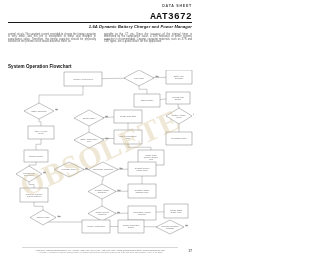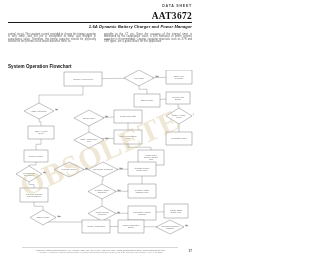--- a/index.html
+++ b/index.html
@@ -10,21 +10,21 @@
   .page{position:absolute;inset:0;}
 
   
   .hdr{position:absolute;left:0;top:0;width:200px;}
   .hdr-kicker{
     position:absolute;right:8px;top:4px;font-size:3.6px;letter-spacing:.75px;
     font-weight:700;color:#4a4a4a;
   }
   .hdr-part{
     position:absolute;right:8px;top:10.5px;font-size:9.4px;letter-spacing:.35px;
-    font-weight:700;color:#111;font-family:Liberation Serif, serif;
+    font-weight:700;color:#111;font-family:Liberation Mono, monospace;
   }
   .hdr-rule{
     position:absolute;left:8px;right:8px;top:22.2px;height:1.25px;background:#1a1a1a;
   }
   .hdr-sub{
     position:absolute;right:8px;top:23.8px;font-size:4.1px;font-weight:700;
     font-style:italic;color:#222;letter-spacing:.1px;
   }
 
   

